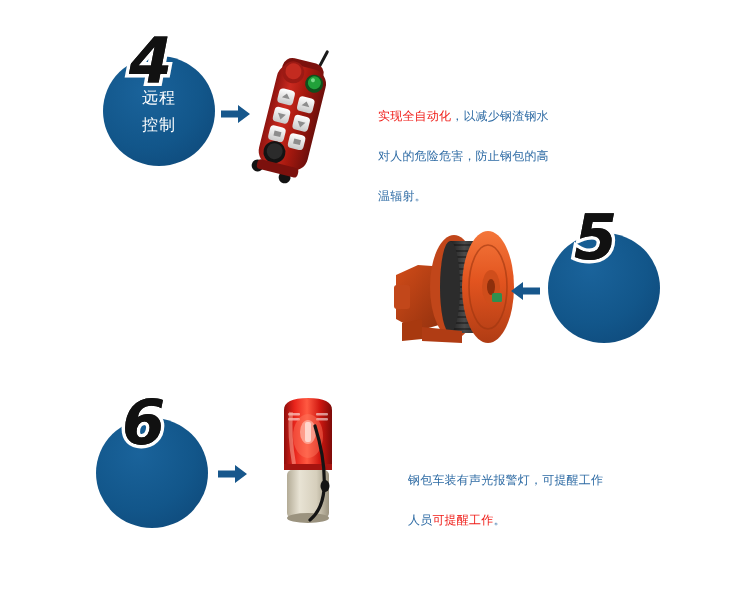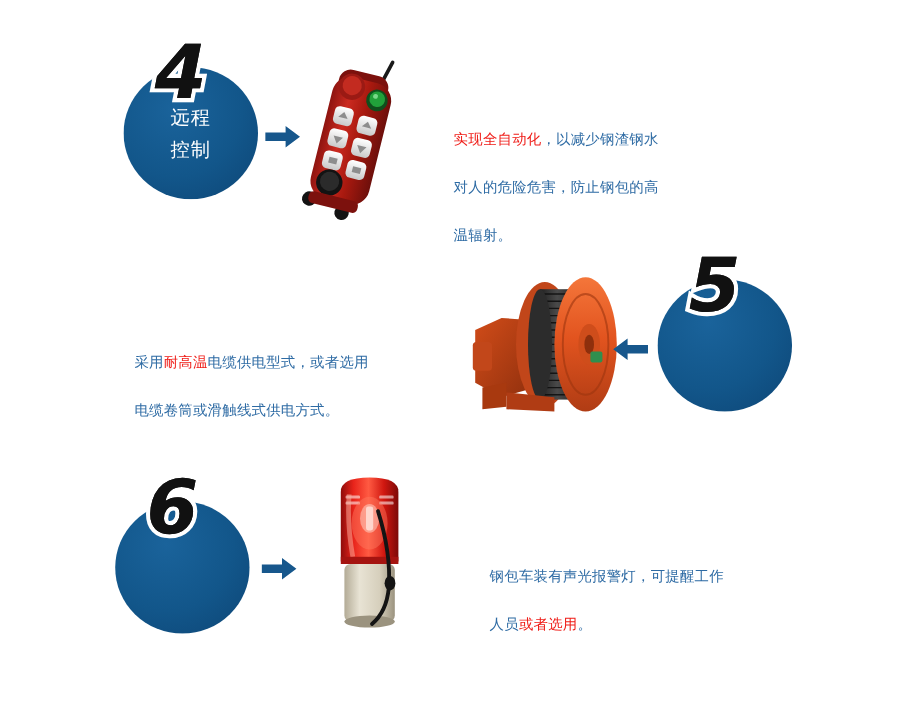--- a/index.html
+++ b/index.html
@@ -202,24 +202,20 @@
 
     <div class="copy" style="left:378px; top:46px; width:290px;">
       <span class="hot">实现全自动化</span><span>，以减少钢渣钢水
 对人的危险危害，防止钢包的高
 温辐射。</span>
     </div>
   </div>
 
   <div class="row" id="row-5">
 
-    <div class="copy" style="left:112px; top:45px; width:300px;">
-      <span>采用</span><span class="hot">耐高温</span><span>电缆供电型式，或者选用
-电缆卷筒或滑触线式供电方式。</span>
-    </div>
 
     <div class="art" style="left:392px; top:30px;">
       <svg width="128" height="120" viewBox="0 0 128 120">
         <defs>
           <linearGradient id="orangeG" x1="0" y1="0" x2="0" y2="1">
             <stop offset="0%" stop-color="#f4763a"></stop>
             <stop offset="45%" stop-color="#e2541f"></stop>
             <stop offset="100%" stop-color="#b03c14"></stop>
           </linearGradient>
           <linearGradient id="orangeDark" x1="0" y1="0" x2="1" y2="1">
@@ -339,17 +335,17 @@
         <rect x="29" y="84" width="42" height="48" rx="5" fill="url(#baseG)"></rect>
         <ellipse cx="50" cy="132" rx="21" ry="5" fill="#9b937f"></ellipse>
 
         <path d="M57 40 Q68 75 66 104 Q64 124 52 134" stroke="#141414" stroke-width="3.2" fill="none" stroke-linecap="round"></path>
         <ellipse cx="67" cy="100" rx="4.5" ry="6" fill="#141414"></ellipse>
       </svg>
     </div>
 
     <div class="copy" style="left:388px; top:42px; width:290px;margin-left:20px;">
       <span>钢包车装有声光报警灯，可提醒工作
-人员</span><span class="hot">或者选用</span><span>。</span>
+人员</span><span class="hot">可提醒工作</span><span>。</span>
     </div>
   </div>
 
 </div>
 
 </body></html>

